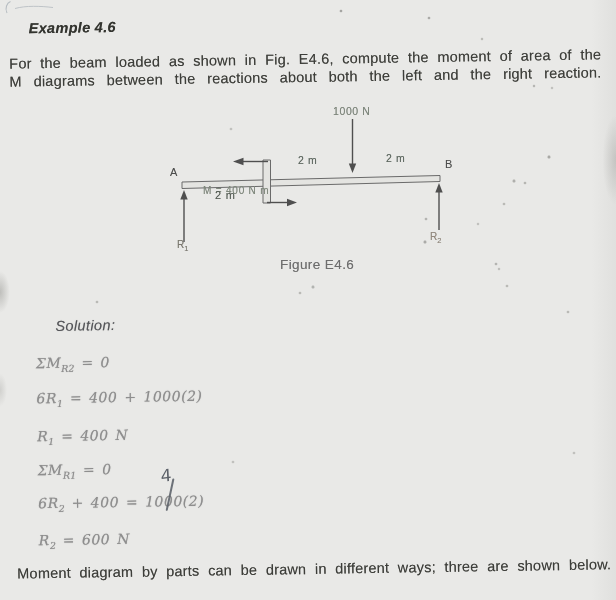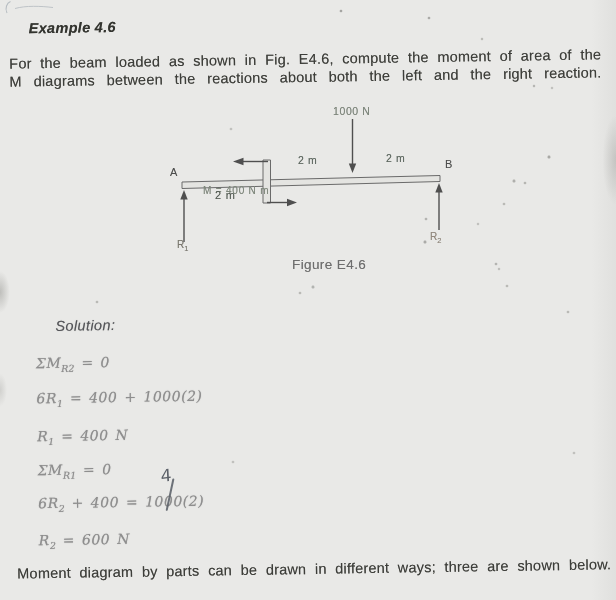--- a/index.html
+++ b/index.html
@@ -69,21 +69,21 @@
   .lbl-moment{left:203px;top:139px;font-size:10px;color:#7f887c;letter-spacing:0.8px;margin-top:46px;}
   .lbl-load{left:333px;top:106px;font-size:10.5px;color:#7d867b;letter-spacing:0.6px;}
   .lbl-dim-tl{left:298px;top:155px;font-size:10.5px;color:#5a655d;letter-spacing:0.6px;}
   .lbl-dim-tr{left:386px;top:153px;font-size:10.5px;color:#5a655d;letter-spacing:0.6px;}
   .lbl-dim-b{left:215px;top:189px;font-size:11px;color:#535b53;letter-spacing:0.8px;}
   .lbl-a{left:170px;top:166px;font-size:11px;color:#4d4d4d;}
   .lbl-b{left:445px;top:158px;font-size:11px;color:#4d4d4d;}
   .lbl-r1{left:177px;top:239px;font-size:10px;color:#7b786f;}
   .lbl-r2{left:430px;top:231px;font-size:10px;color:#94897e;}
   .rsub{font-size:7.5px;position:relative;top:2.5px;}
-  .fig-caption{left:292px;top:258px;font-size:13.5px;color:#6e6e6e;letter-spacing:0.4px;
+  .fig-caption{left:280px;top:258px;font-size:13.5px;color:#6e6e6e;letter-spacing:0.4px;
     text-shadow:0 0 0.6px rgba(110,110,110,0.6);}
   
   .speck{
     position:absolute;left:0;top:0;width:1.6px;height:1.6px;border-radius:50%;
     background:transparent;
     box-shadow:
       340px 10px 0 0.3px rgba(110,110,105,0.55),
       428px 17px 0 0.3px rgba(110,110,105,0.5),
       481px 38px 0 0.2px rgba(120,120,115,0.4),
       533px 85px 0 0.2px rgba(120,120,115,0.45),

